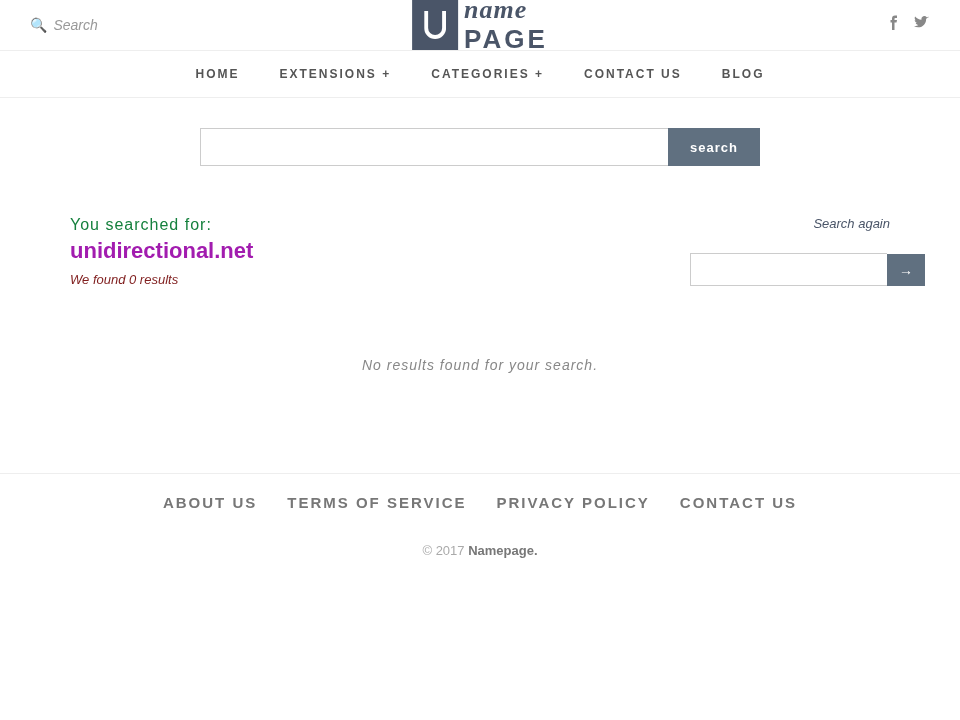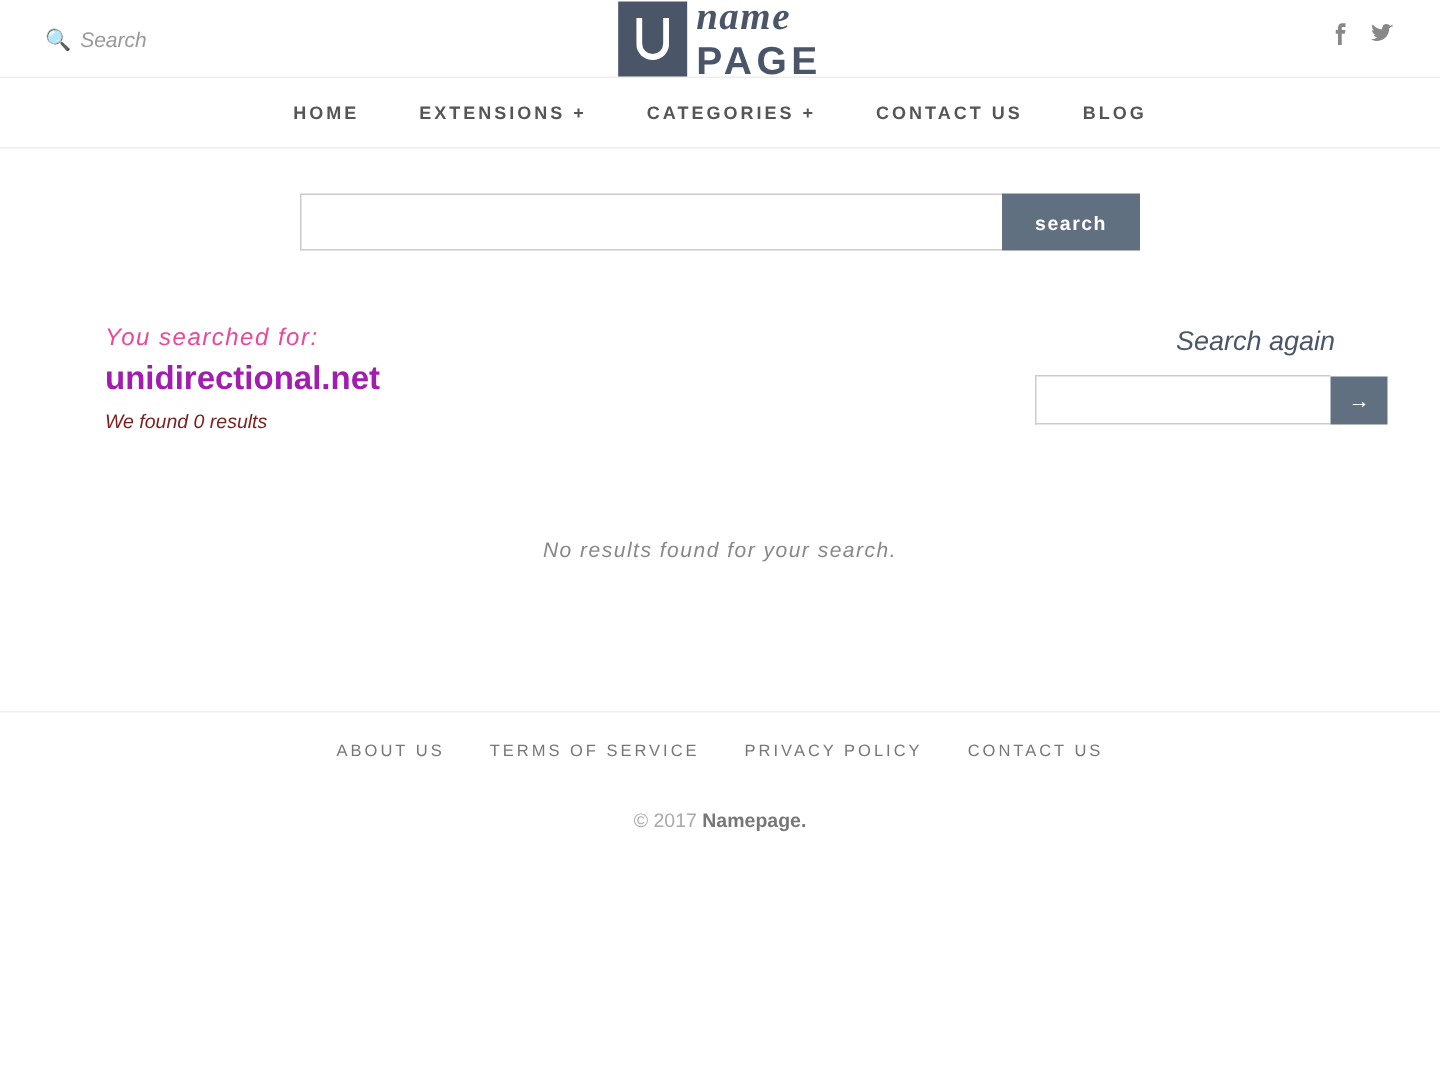--- a/index.html
+++ b/index.html
@@ -168,22 +168,21 @@
       padding: 0 40px;
       gap: 40px;
     }
 
     .results-left {
       flex: 1;
     }
 
     .searched-for {
       font-size: 16px;
-      color: #ec4899;
-      font-style: italic;
+      color: #15803d;
       letter-spacing: 1px;
     }
 
     .searched-term {
       font-size: 22px;
       font-weight: bold;
       color: #a21caf;
       margin: 4px 0 8px;
     }
 
@@ -191,24 +190,24 @@
       font-size: 13px;
       color: #7f1d1d;
       font-style: italic;
     }
 
     .results-right {
       width: 200px;
     }
 
     .search-again-title {
-      font-size: 18px;
+      font-size: 13px;
       color: #4a5568;
       font-style: italic;
-      margin-bottom: 12px;
+      margin-bottom: 22px;
       text-align: right;
     }
 
     .search-again-container {
       display: flex;
       align-items: center;
     }
 
     .search-again-input {
       flex: 1;
@@ -242,26 +241,26 @@
     .footer-nav {
       border-top: 1px solid #eee;
       display: flex;
       justify-content: center;
       gap: 30px;
       padding: 20px 30px;
       margin-top: 60px;
     }
 
     .footer-nav-item {
-      font-size: 11px;
+      font-size: 15px;
       letter-spacing: 2px;
       text-transform: uppercase;
       color: #777;
       cursor: pointer;
-      font-weight: 400;
+      font-weight: 700;
     }
 
     
     .footer-copyright {
       text-align: center;
       padding: 12px 18px 30px;
       color: #aaa;
       font-size: 13px;
     }
 

